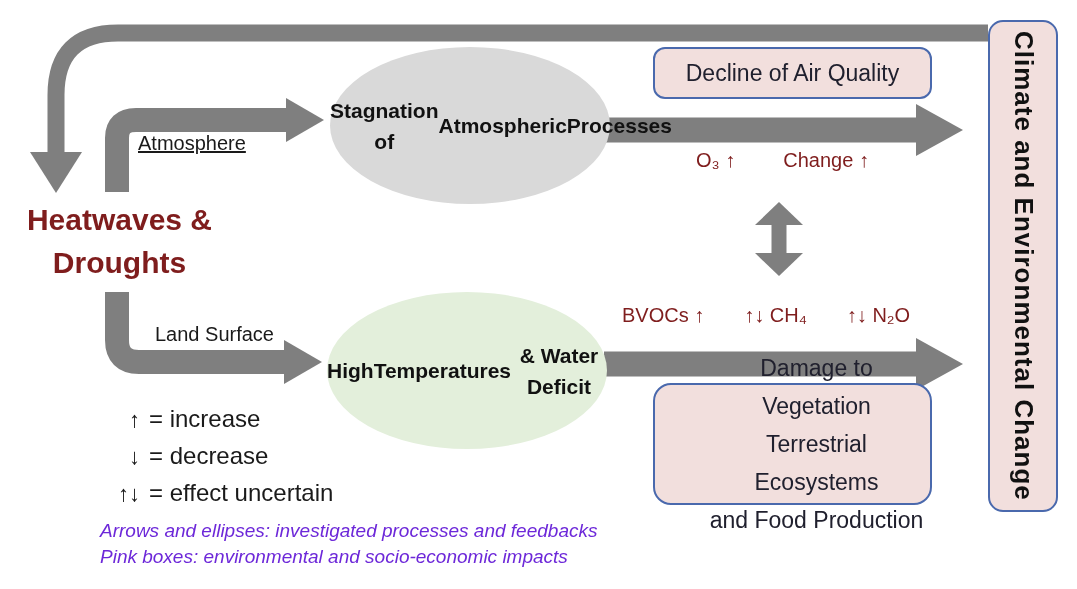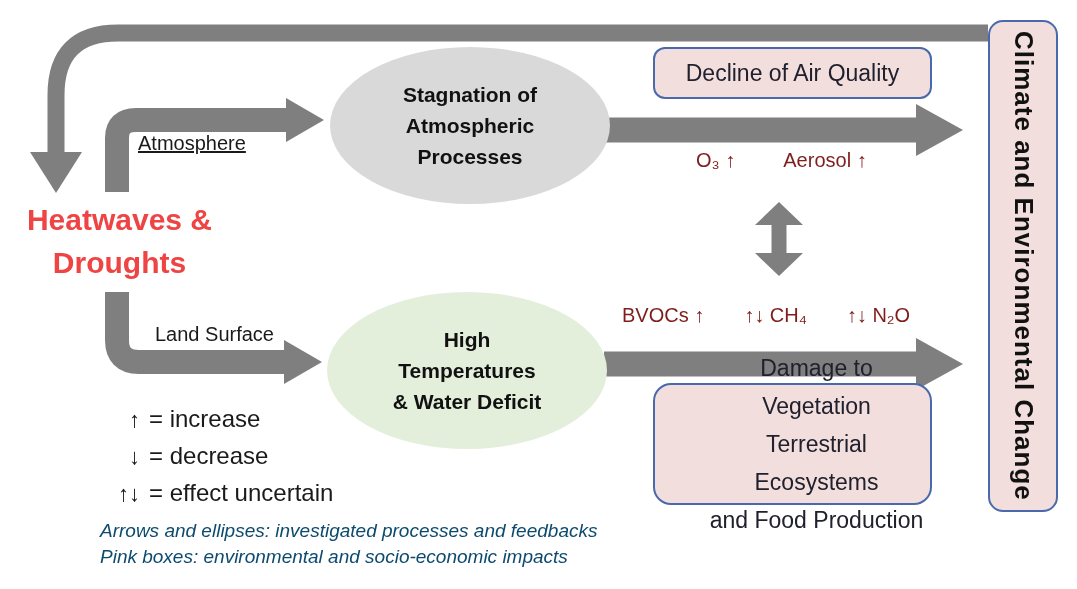--- a/index.html
+++ b/index.html
@@ -9,29 +9,29 @@
   }
   .arrows-layer{position:absolute;left:0;top:0;width:1077px;height:589px;}
   .arrow-stroke{stroke:#7f7f7f;stroke-width:17;fill:none;}
   .arrow-stroke.thick{stroke-width:24;}
   .arrow-stroke.body{stroke-width:25;}
   .arrow-stroke.shaft{stroke-width:15;}
   .arrow-head{fill:#7f7f7f;}
 
   .source-title{
     position:absolute;left:12px;top:198px;width:215px;text-align:center;
-    font-weight:700;font-size:30px;line-height:43px;color:#ef4444;
+    font-weight:700;font-size:30px;line-height:43px;color:#7f1d1d;
   }
   .path-label{position:absolute;font-size:20px;color:#1a1a1a;white-space:nowrap;}
   .label-atmosphere{left:138px;top:132px;text-decoration:underline;}
   .label-land{left:155px;top:323px;}
 
   .ellipse{
-    position:absolute;border-radius:50%;display:flex;flex-direction:column;
-    align-items:center;justify-content:center;text-align:center;
+    position:absolute;border-radius:50%;display:flex;
+    align-items:center;justify-content:flex-start;text-align:center;
     font-weight:700;font-size:21px;line-height:31px;color:#111;
   }
   .ellipse-gray{left:330px;top:47px;width:280px;height:157px;background:#d9d9d9;}
   .ellipse-green{left:327px;top:292px;width:280px;height:157px;background:#e3efdb;}
 
   .pink-box{
     position:absolute;background:#f2dfdd;border:2px solid #4a69ad;box-sizing:border-box;
     display:flex;flex-direction:column;align-items:center;justify-content:center;
     text-align:center;color:#20202e;
   }
@@ -46,21 +46,21 @@
 
   .chem-row{position:absolute;display:flex;font-size:20px;color:#7f1d1d;white-space:nowrap;}
   .chem-upper{left:696px;top:149px;gap:48px;}
   .chem-lower{left:622px;top:304px;gap:40px;}
 
   .legend{position:absolute;left:110px;top:405px;}
   .legend-row{display:flex;align-items:baseline;height:37px;}
   .legend-symbol{display:inline-block;width:30px;text-align:right;font-size:22px;font-style:normal;}
   .legend-text{font-size:24px;margin-left:9px;}
 
-  .caption{position:absolute;left:100px;top:518px;font-style:italic;font-size:19px;line-height:26px;color:#0c4a6e;white-space:nowrap;}
+  .caption{position:absolute;left:100px;top:518px;font-style:italic;font-size:19px;line-height:26px;color:#6d28d9;white-space:nowrap;}
 </style>
 </head>
 <body>
 
 <div class="diagram">
 
   <svg class="arrows-layer" viewBox="0 0 1077 589">
 
     <g>
       <path class="arrow-stroke" d="M 988 33 H 118 Q 56 33 56 95 V 153"></path>
@@ -123,21 +123,21 @@
     <div>Terrestrial Ecosystems</div>
     <div>and Food Production</div>
   </div>
 
   <div class="pink-box box-climate">
     <span class="vtext">Climate and Environmental Change</span>
   </div>
 
   <div class="chem-row chem-upper">
     <span>O₃ ↑</span>
-    <span>Aerosol ↑</span>
+    <span>Change ↑</span>
   </div>
 
   <div class="chem-row chem-lower">
     <span>BVOCs ↑</span>
     <span>↑↓ CH₄</span>
     <span>↑↓ N₂O</span>
   </div>
 
   <div class="legend">
     <div class="legend-row">

